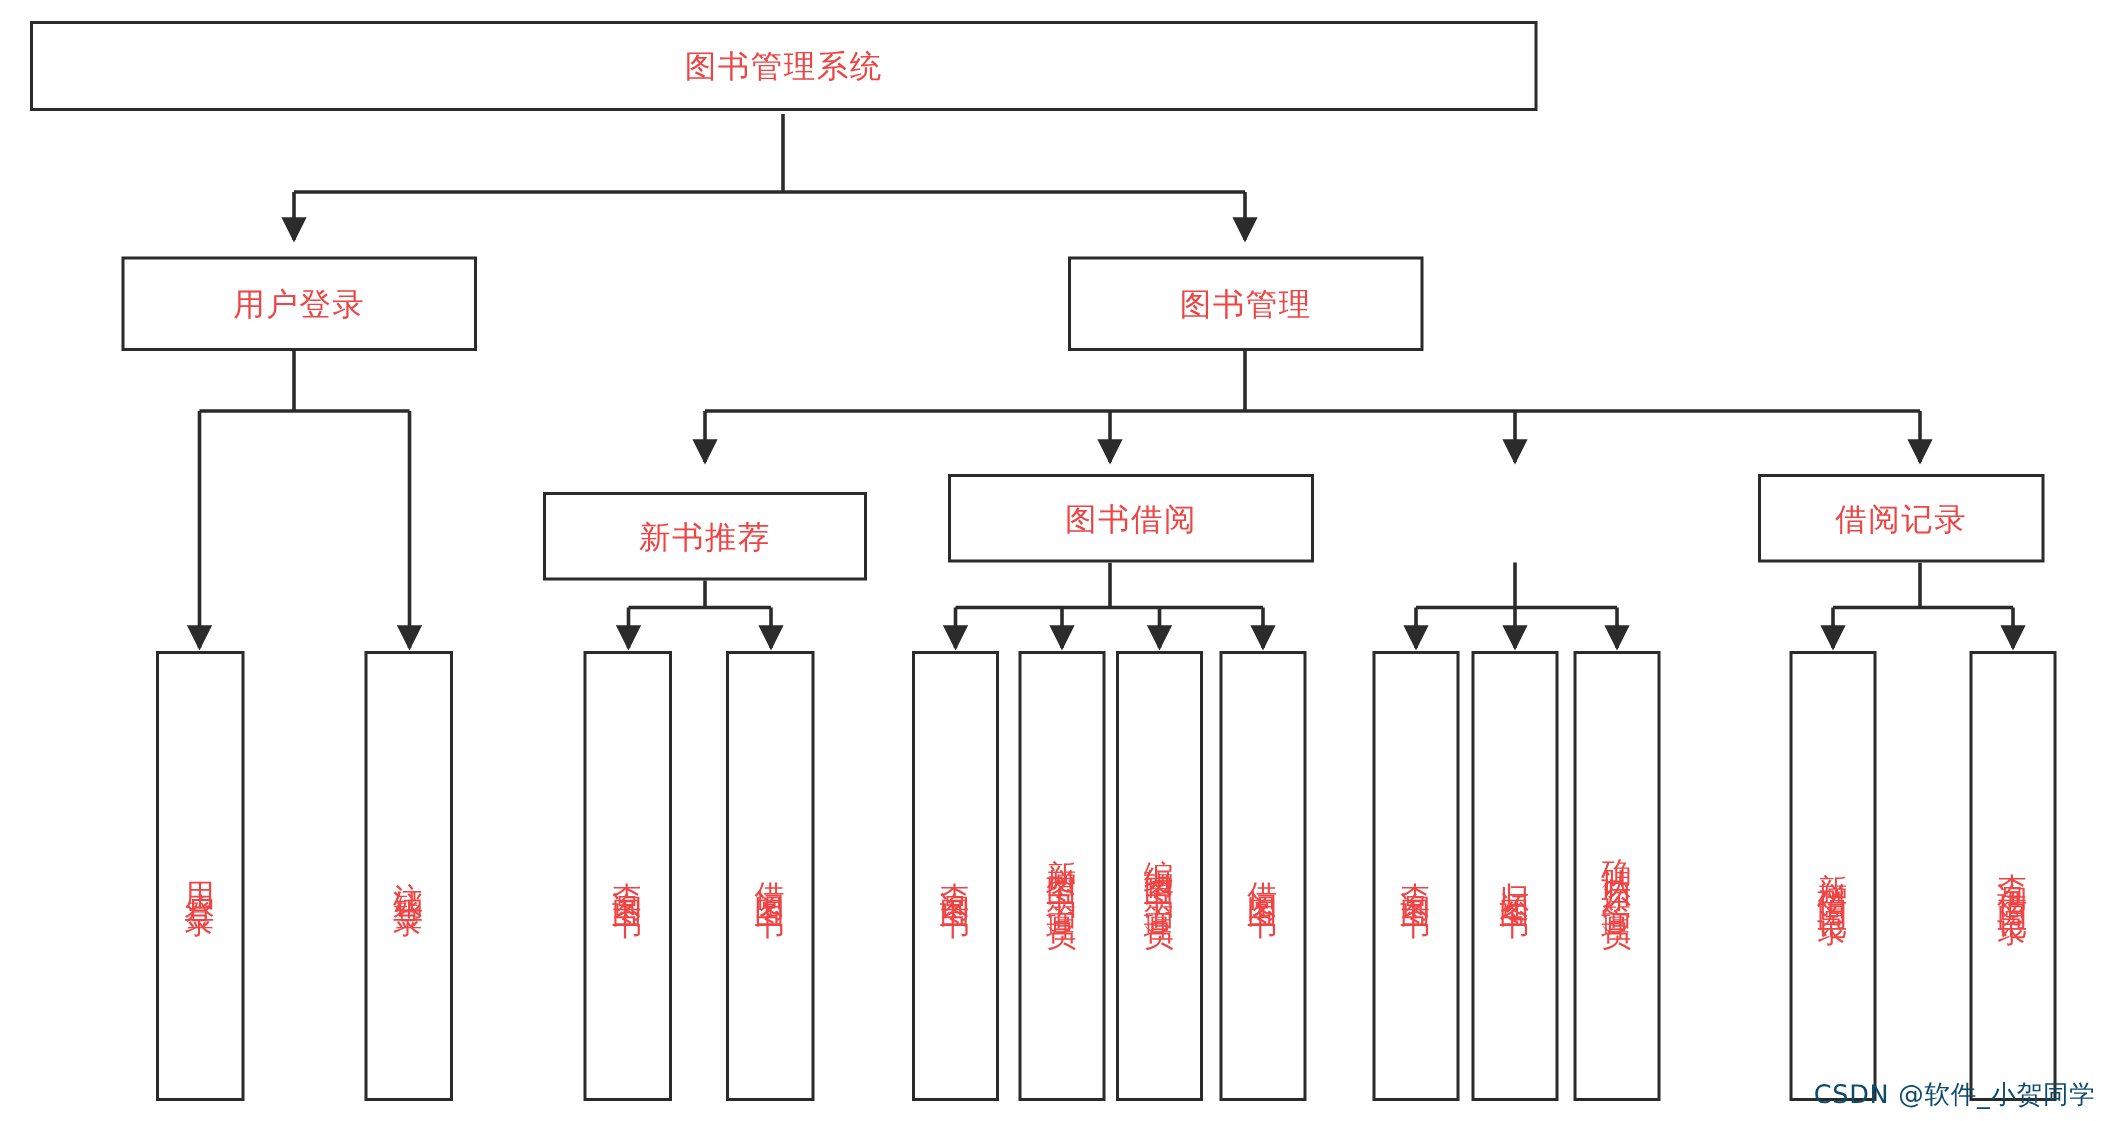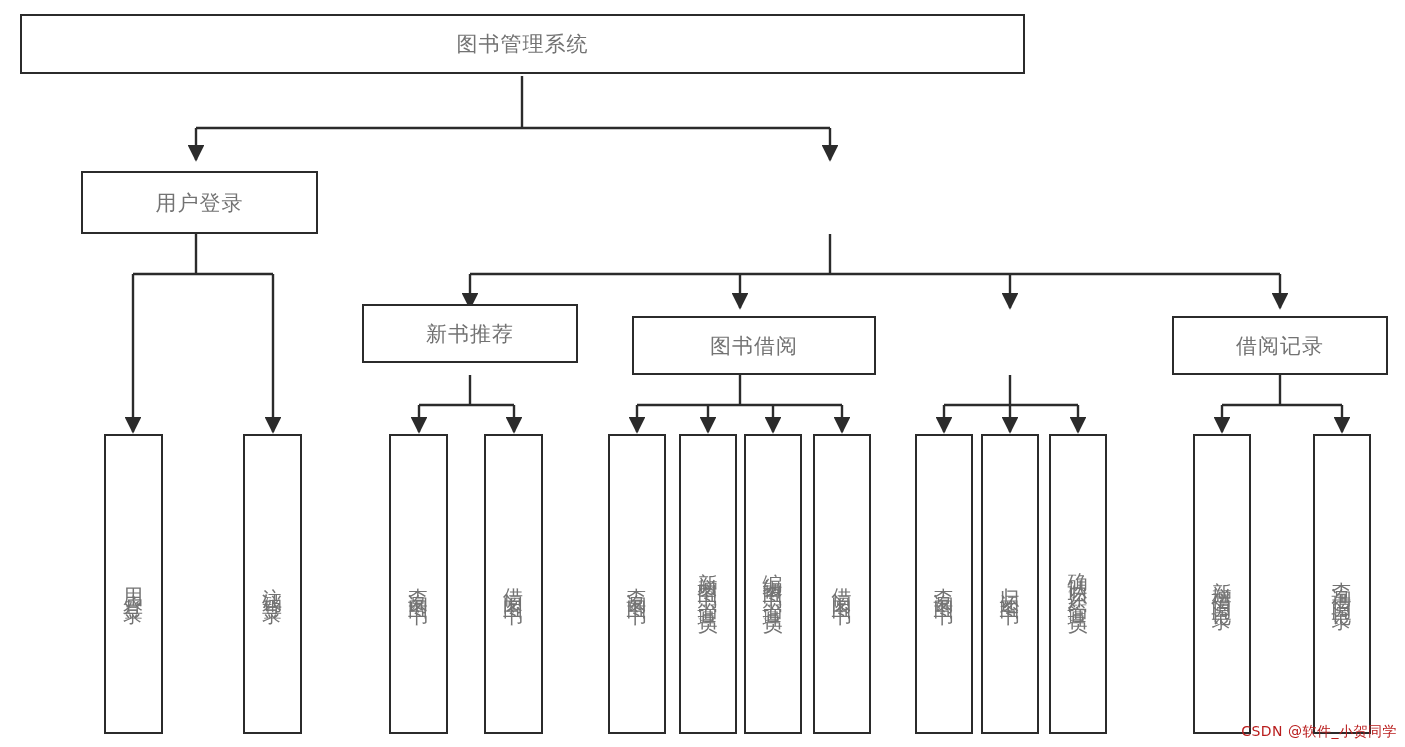--- a/index.html
+++ b/index.html
@@ -25,21 +25,21 @@
     pointer-events: none;
   }
   .node {
     position: absolute;
     box-sizing: border-box;
     border: 2px solid #2b2b2b;
     background: #ffffff;
     display: flex;
     align-items: center;
     justify-content: center;
-    color: #737373;
+    color: #ef4444;
   }
   .node.horiz {
     font-size: 21px;
     letter-spacing: 1px;
   }
   .node.vert {
     font-size: 20px;
   }
   .node.vert .vtext {
     writing-mode: vertical-rl;
@@ -48,22 +48,22 @@
     line-height: 1;
     white-space: nowrap;
   }
   .label {
     white-space: nowrap;
   }
   #watermark {
     position: absolute;
     right: 8px;
     bottom: 6px;
-    font-size: 14px;
-    color: #b91c1c;
+    font-size: 17px;
+    color: #0c4a6e;
     letter-spacing: 0.5px;
     white-space: nowrap;
   }
 </style>
 </head>
 <body>
 
 <div id="canvas">
 
   <svg id="edges" viewBox="0 0 1405 747" xmlns="http://www.w3.org/2000/svg">
@@ -117,31 +117,34 @@
   </svg>
 
   <div class="node horiz" style="left:20px; top:14px; width:1005px; height:60px;">
     <span class="label">图书管理系统</span>
   </div>
 
   <div class="node horiz" style="left:81px; top:171px; width:237px; height:63px;">
     <span class="label">用户登录</span>
   </div>
 
-
-  <div class="node horiz" style="left:362px; top:304px; width:216px; height:59px;">
+  <div class="node horiz" style="left:712px; top:171px; width:237px; height:63px;">
+    <span class="label">图书管理</span>
+  </div>
+
+  <div class="node horiz" style="left:362px; top:328px; width:216px; height:59px;">
     <span class="label">新书推荐</span>
   </div>
 
   <div class="node horiz" style="left:632px; top:316px; width:244px; height:59px;">
     <span class="label">图书借阅</span>
   </div>
 
 
-  <div class="node horiz" style="left:1172px; top:316px; width:216px; height:59px;">
+  <div class="node horiz" style="left:1172px; top:316px; width:191px; height:59px;">
     <span class="label">借阅记录</span>
   </div>
 
   <div class="node vert" style="left:104px; top:434px; width:59px; height:300px;">
     <span class="vtext">用户登录</span>
   </div>
 
   <div class="node vert" style="left:243px; top:434px; width:59px; height:300px;">
     <span class="vtext">注销登录</span>
   </div>

